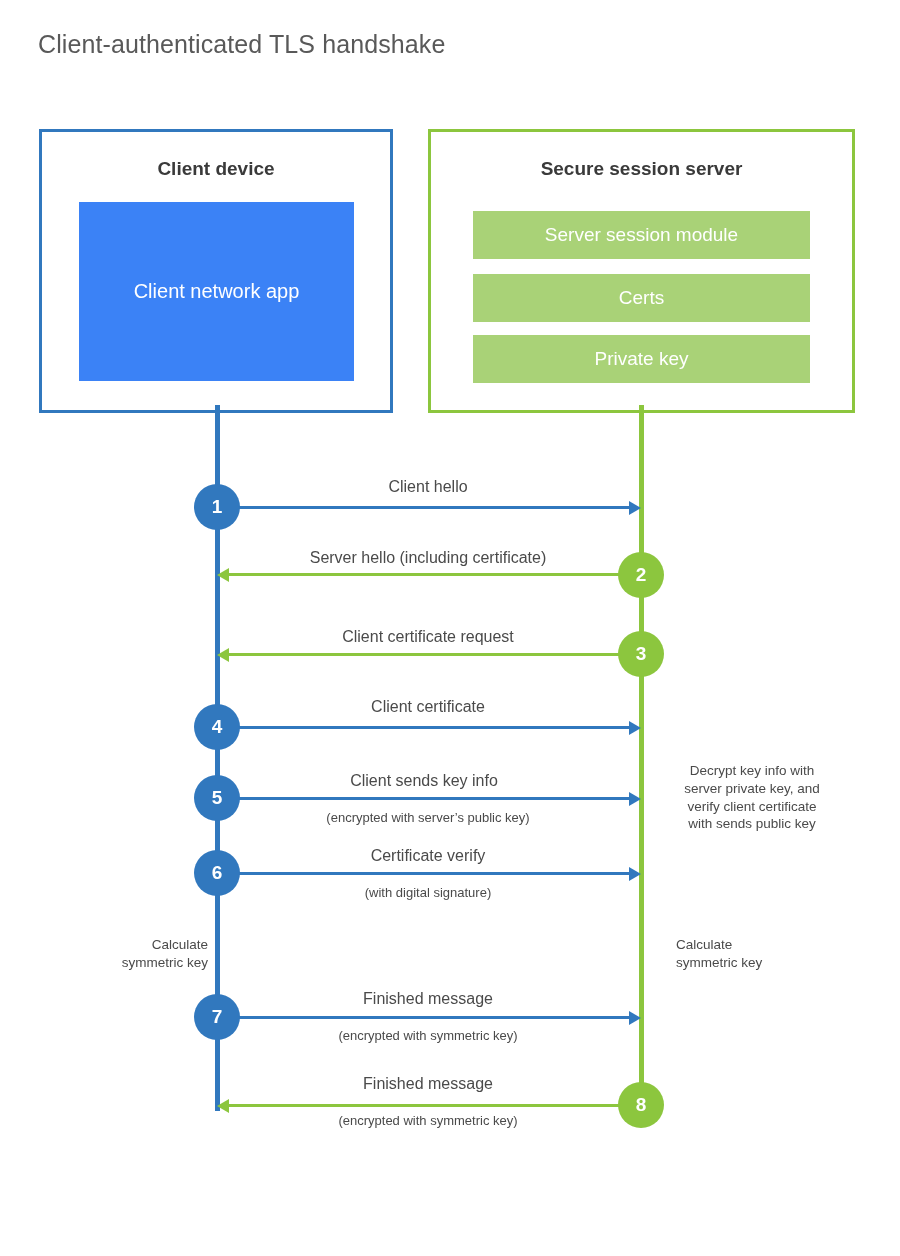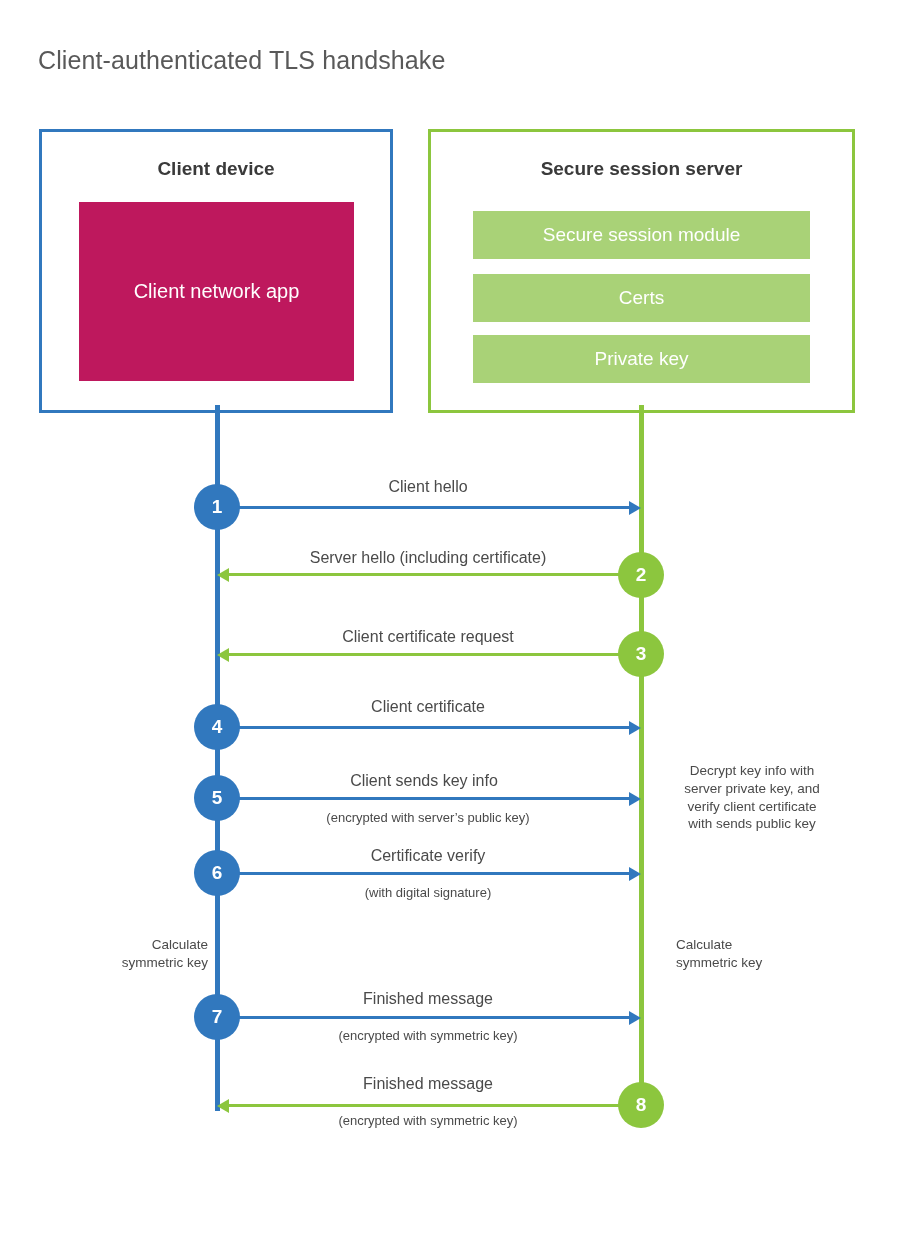--- a/index.html
+++ b/index.html
@@ -23,21 +23,20 @@
   
   .page-title {
     position: absolute;
     left: 38px;
     top: 30px;
     font-size: 25px;
     font-weight: 400;
     color: #595959;
     letter-spacing: 0.1px;
     white-space: nowrap;
-    margin-top: 16px;
   }
 
   
   .actor-box {
     position: absolute;
     background: #ffffff;
     box-sizing: border-box;
     margin-top: 8px;
   }
   #client-box {
@@ -65,21 +64,21 @@
     color: #3a3a3a;
   }
 
   
   #client-app {
     position: absolute;
     left: 37px;
     top: 70px;
     width: 275px;
     height: 179px;
-    background: #be185d;
+    background: #3b82f6;
     display: flex;
     align-items: center;
     justify-content: center;
     text-align: right;
     color: #ffffff;
     font-size: 20px;
     line-height: 1.35;
     font-weight: 400;
   }
 
@@ -205,21 +204,21 @@
 
   <div class="page-title">Client-authenticated TLS handshake</div>
 
   <div id="client-box" class="actor-box">
     <div class="actor-title">Client device</div>
     <div id="client-app">Client network app</div>
   </div>
 
   <div id="server-box" class="actor-box">
     <div class="actor-title">Secure session server</div>
-    <div id="server-bar-0" class="server-bar">Secure session module</div>
+    <div id="server-bar-0" class="server-bar">Server session module</div>
     <div id="server-bar-1" class="server-bar">Certs</div>
     <div id="server-bar-2" class="server-bar">Private key</div>
   </div>
 
   <div id="client-lifeline" class="lifeline"></div>
   <div id="server-lifeline" class="lifeline"></div>
 
   <div class="arrow-line blue" style="left:217px; top:506px; width:414px;"></div>
   <div class="arrow-head right blue" style="left:629px; top:500.5px;"></div>
   <div class="msg-label" style="left:218px; top:478px; width:420px;">Client hello</div>

